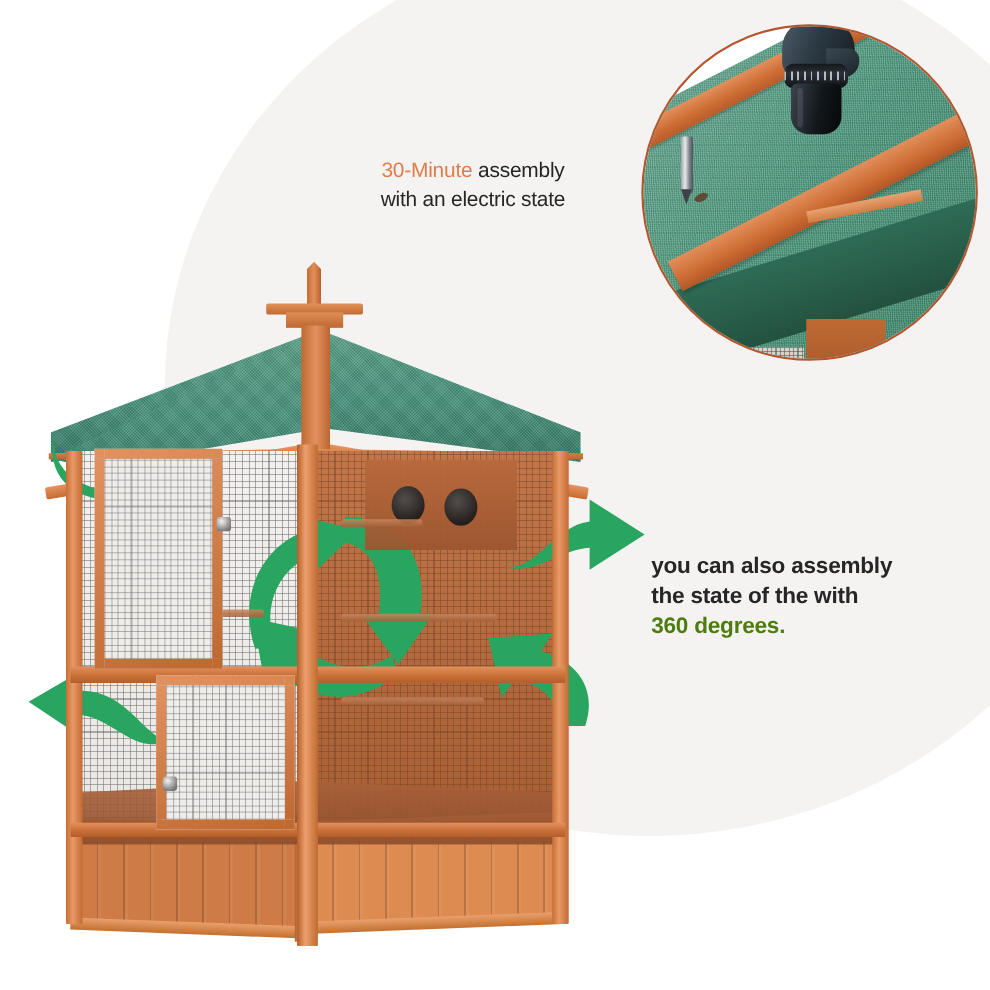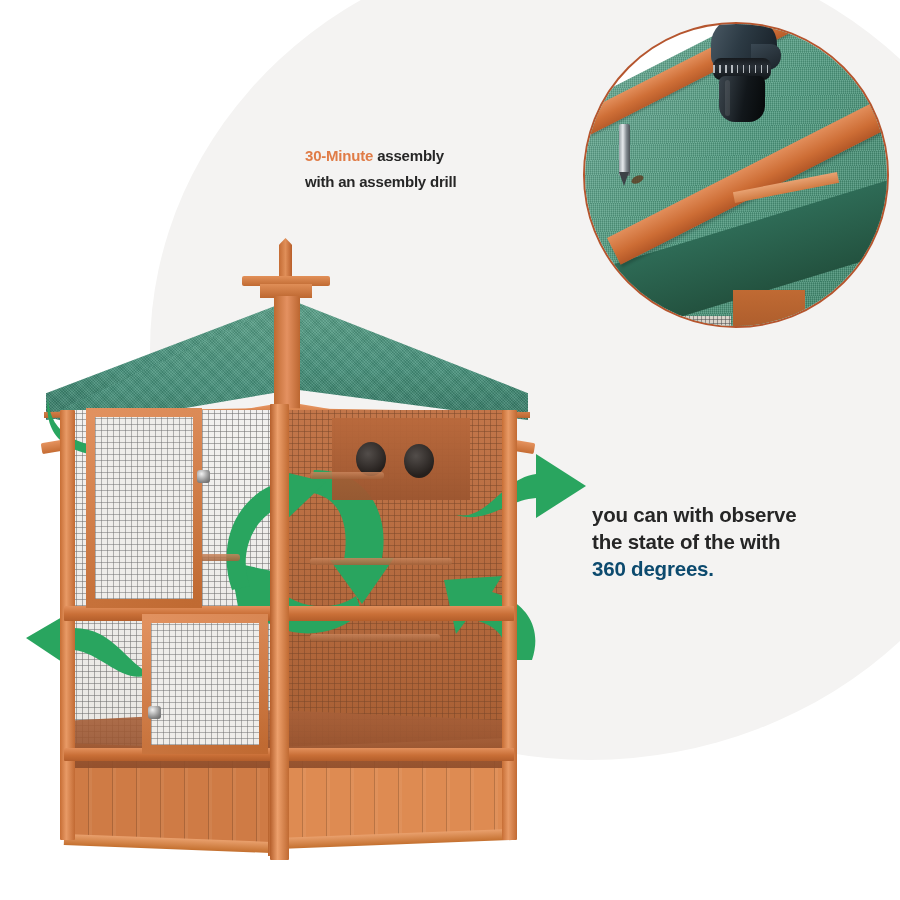--- a/index.html
+++ b/index.html
@@ -26,40 +26,41 @@
     background: #f4f3f2;
     border-radius: 50% 50% 50% 50% / 50% 50% 50% 50%;
   }
 
   
   .headline {
     position: absolute;
     left: 305px;
     top: 143px;
     width: 250px;
-    font-size: 15px;
+    font-size: 19px;
     line-height: 26px;
-    font-weight: bold;
+    font-weight: normal;
     color: #262626;
     letter-spacing: -0.2px;
+    text-align: center;
   }
   .headline .accent { color: #e07c47; }
 
   .feature-text {
     position: absolute;
     left: 592px;
     top: 474px;
     width: 270px;
     font-size: 20.5px;
     line-height: 27px;
     font-weight: bold;
     color: #262626;
     letter-spacing: -0.2px;
   }
-  .feature-text .accent { color: #0c4a6e; }
+  .feature-text .accent { color: #4d7c0f; }
 
   
   .inset-circle {
     position: absolute;
     left: 583px;
     top: 22px;
     width: 306px;
     height: 306px;
     border-radius: 50%;
     border: 2px solid #b5552e;
@@ -426,26 +427,26 @@
         </div>
         <div class="drill-chuck"></div>
       </div>
       <div class="drill-bit"></div>
       <div class="drill-bit-tip"></div>
     </div>
   </div>
 
   <div class="headline">
     <span class="accent">30-Minute</span><span> assembly</span><br>
-    <span>with an assembly drill</span>
+    <span>with an electric state</span>
   </div>
 
   <div class="feature-text">
     <br>
-    <span>you can with observe</span><br>
+    <span>you can also assembly</span><br>
     <span>the state of the with</span><br>
     <span class="accent">360 degrees</span><span class="accent">.</span>
   </div>
 
   <div class="aviary">
 
     <div class="finial-post"></div>
     <div class="finial-cross"></div>
     <div class="finial-base"></div>
 

